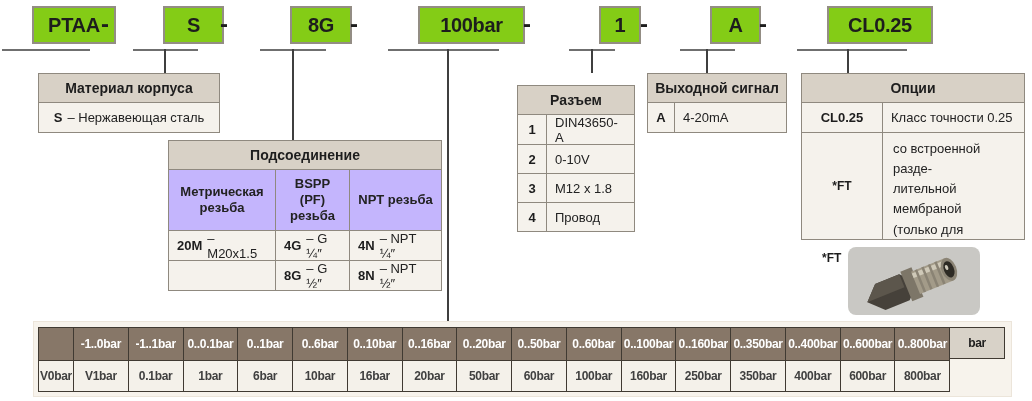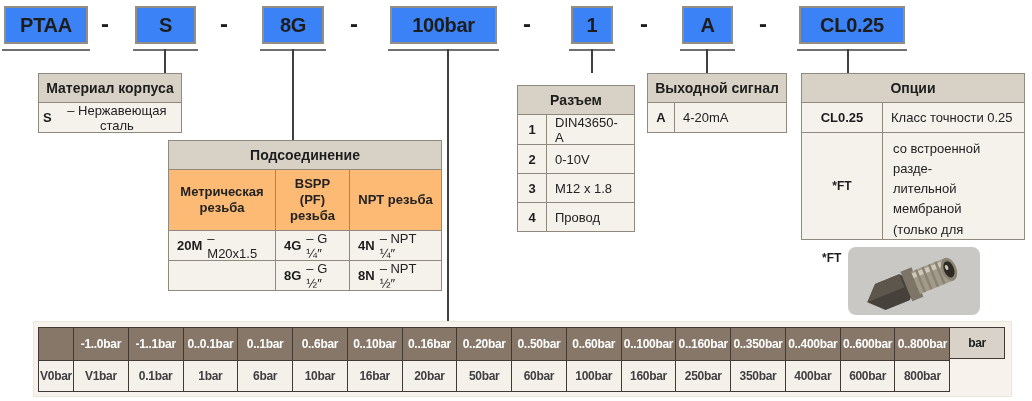--- a/index.html
+++ b/index.html
@@ -2,39 +2,39 @@
 <html><head>
 <meta charset="utf-8">
 <style>
   * { margin:0; padding:0; box-sizing:border-box; }
   body { background:#ffffff; font-family:"Liberation Sans", sans-serif; color:#222; }
   #stage { position:relative; width:1032px; height:401px; background:#ffffff; overflow:hidden; }
 
   
   .codebox {
     position:absolute; top:6px; height:38px;
-    background:#3b82f6; border:2px solid #938d84;
+    background:#84cc16; border:2px solid #938d84;
     font-weight:bold; font-size:20px; letter-spacing:-0.3px;
-    display:flex; align-items:center; justify-content:center; color:#1d1d1d;
+    display:flex; align-items:center; justify-content:center; color:#1d1d1d;margin-left:28px;
   }
   .dash { position:absolute; top:10px; font-weight:bold; font-size:24px; color:#1d1d1d; }
   .underline { position:absolute; height:2px; background:#6f6f6f; top:49px; }
   .vline { position:absolute; width:2px; background:#3f3f3f; }
 
   
   .ptable { position:absolute; border:1.5px solid #8f897f; background:#f5f2ec; font-size:13px; }
   .ptitle { background:#d8d1c6; border-bottom:1.5px solid #8f897f; font-weight:bold; font-size:14px;
             text-align:center; height:29px; line-height:28px; color:#1d1d1d; }
   .trow { display:flex; }
   .trow + .trow, .thead + .trow { border-top:1.5px solid #8f897f; }
   .tc { display:flex; align-items:center; padding:0 8px; }
   .tc + .tc { border-left:1.5px solid #8f897f; }
   .tc.center { justify-content:center; text-align:center; padding:0 4px; }
   .b { font-weight:bold; margin-right:5px; color:#1d1d1d; }
-  .thead { display:flex; background:#fdba74; font-weight:bold; }
+  .thead { display:flex; background:#c4b5fd; font-weight:bold; }
   .thead .tc { justify-content:center; text-align:center; line-height:1.25; }
 
   .pre { white-space:pre-line; line-height:1.55; font-size:13px; padding:6px 10px; align-items:flex-start; display:flex; }
 
   
   .ft-label { position:absolute; font-weight:bold; font-size:12px; color:#1d1d1d; }
   .ft-photo { position:absolute; }
 
   
   .range-panel { position:absolute; left:33px; top:321px; width:979px; height:76px;
@@ -77,21 +77,21 @@
   <div class="underline" style="left:680px;width:55px;"></div>
   <div class="underline" style="left:797px;width:110px;"></div>
 
   <div class="vline" style="left:164px;top:49px;height:24px;"></div>
   <div class="vline" style="left:292px;top:49px;height:91px;"></div>
   <div class="vline" style="left:447px;top:49px;height:278px;"></div>
   <div class="vline" style="left:591px;top:49px;height:24px;"></div>
   <div class="vline" style="left:706px;top:49px;height:24px;"></div>
   <div class="vline" style="left:847px;top:49px;height:24px;"></div>
 
-  <div class="ptable" style="left:38px;top:73px;width:144px;">
+  <div class="ptable" style="left:38px;top:73px;width:182px;">
     <div class="ptitle">Материал корпуса</div>
     <div class="trow" style="height:29px;">
       <div class="tc center" style="flex:1;">
         <span class="b">S</span>
         <span>– Нержавеющая сталь</span>
       </div>
     </div>
   </div>
 
   <div class="ptable" style="left:168px;top:140px;width:274px;">

